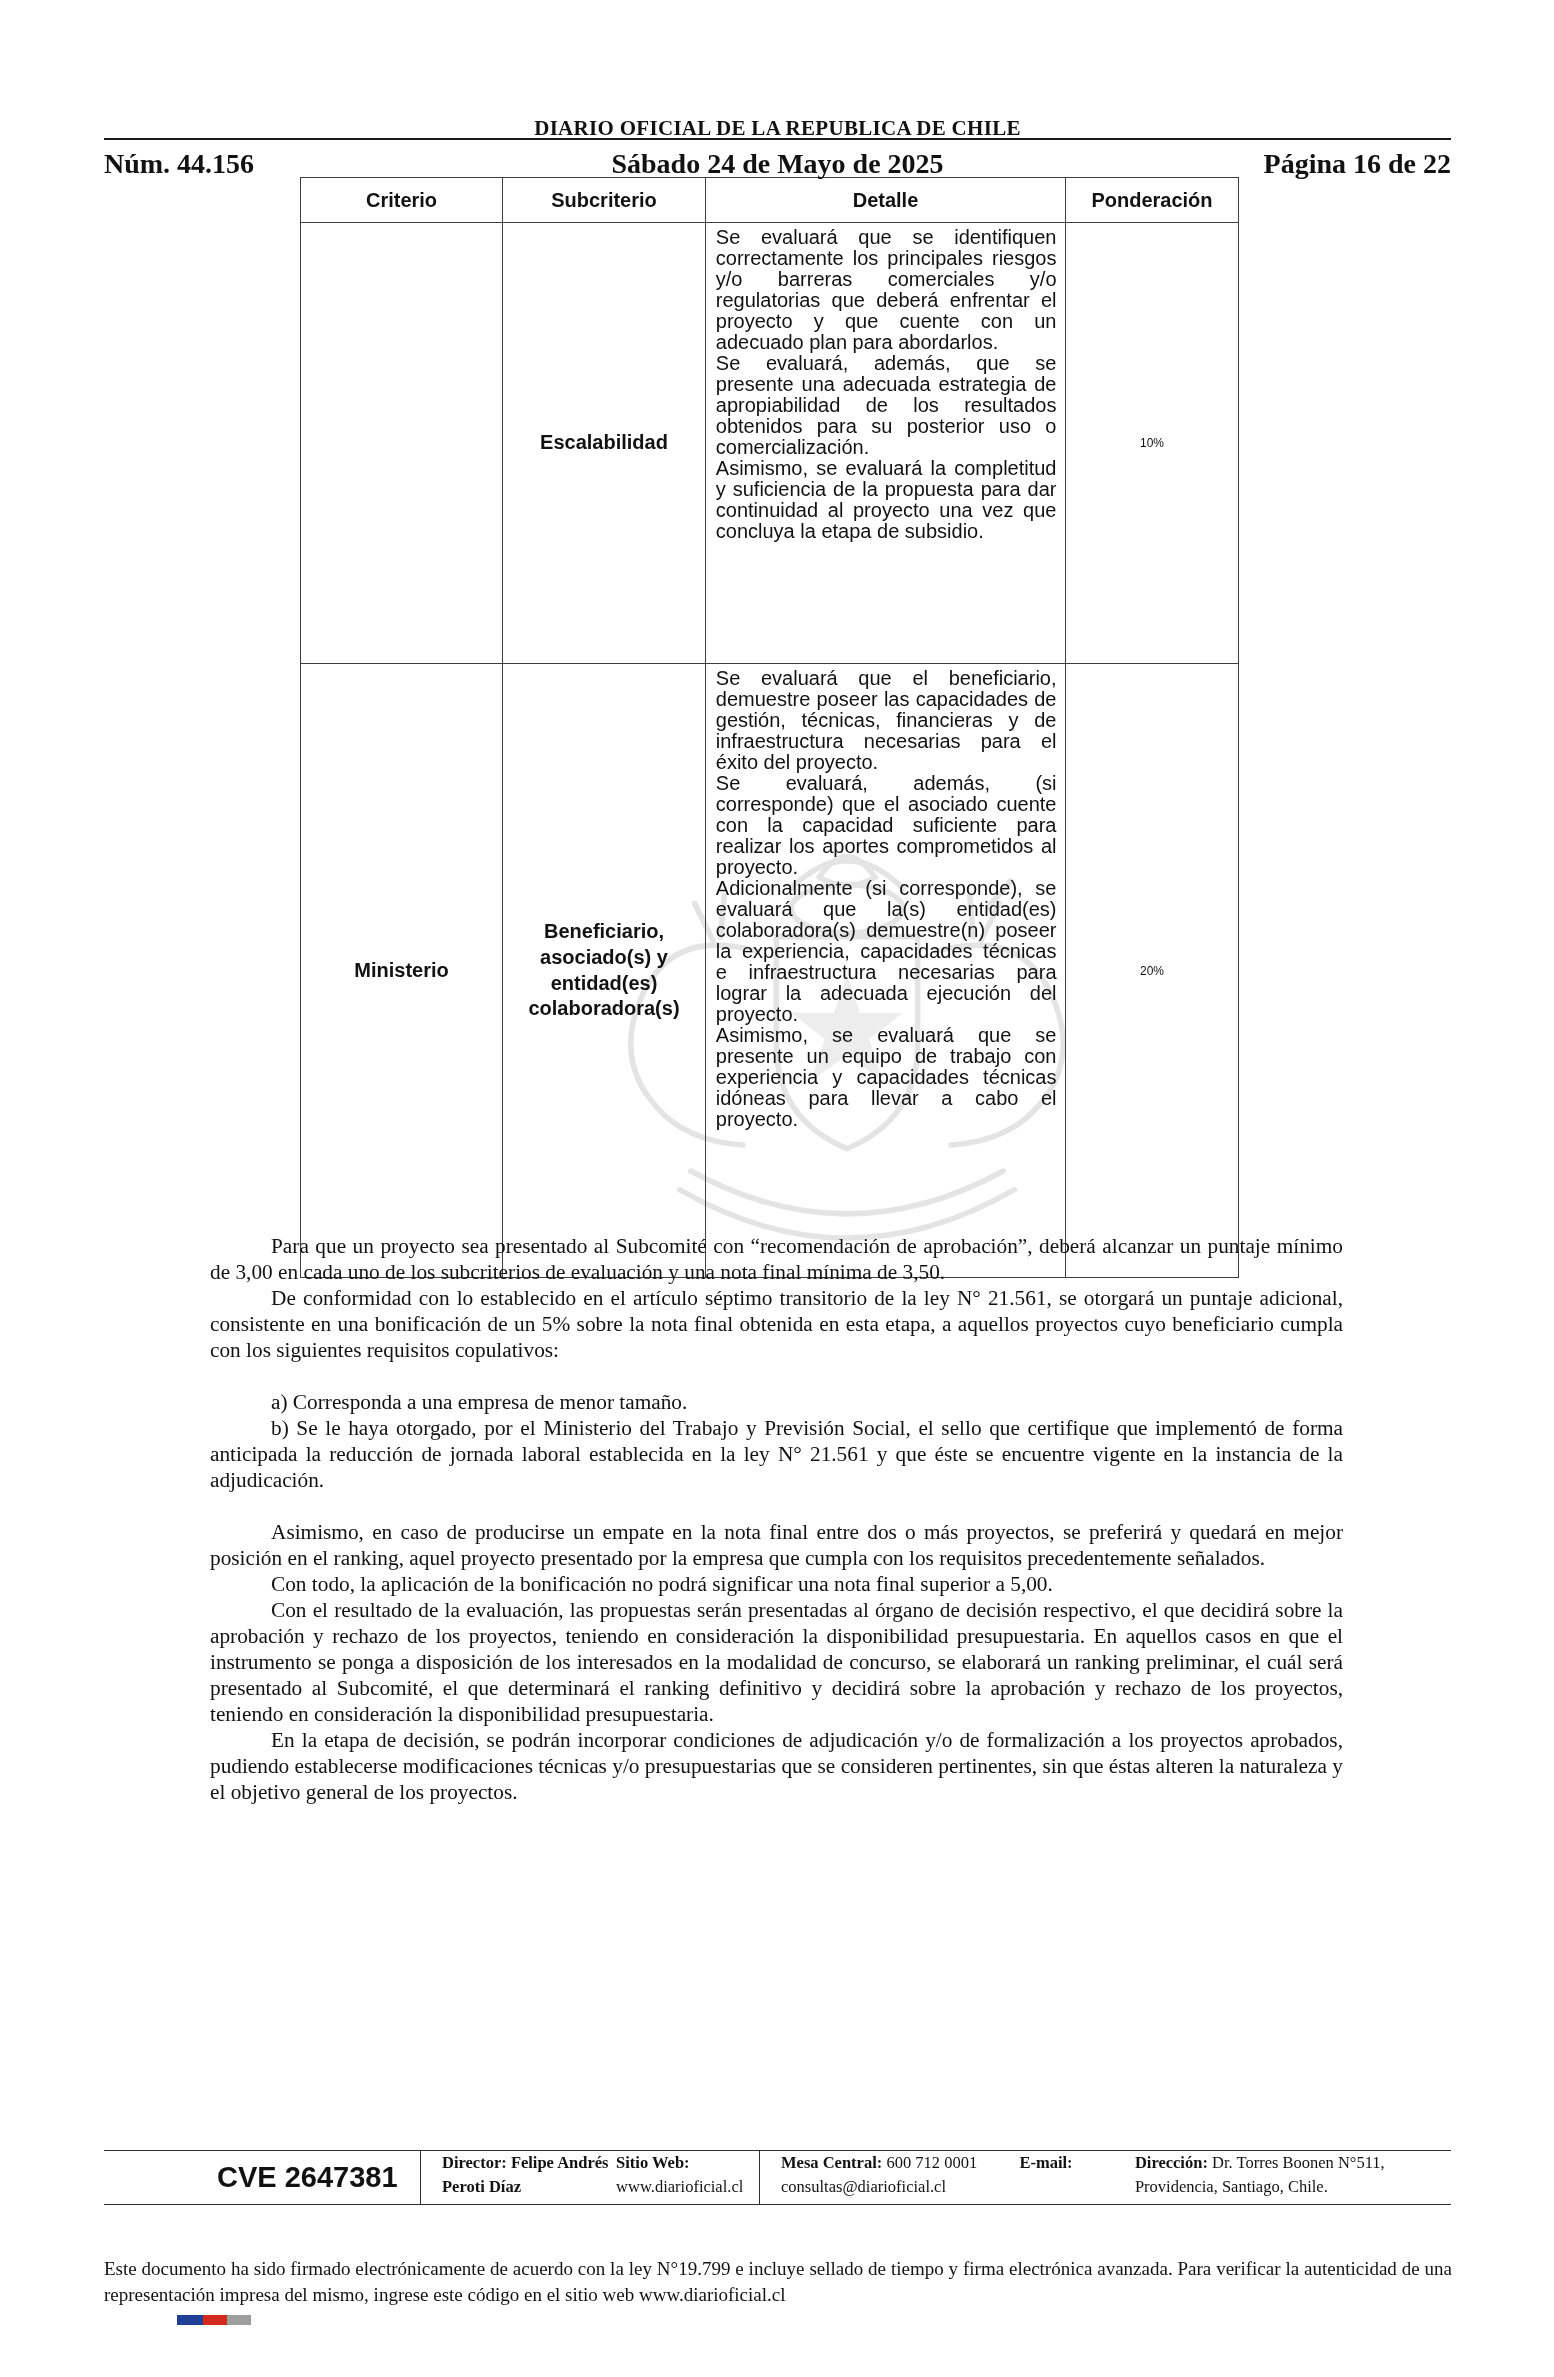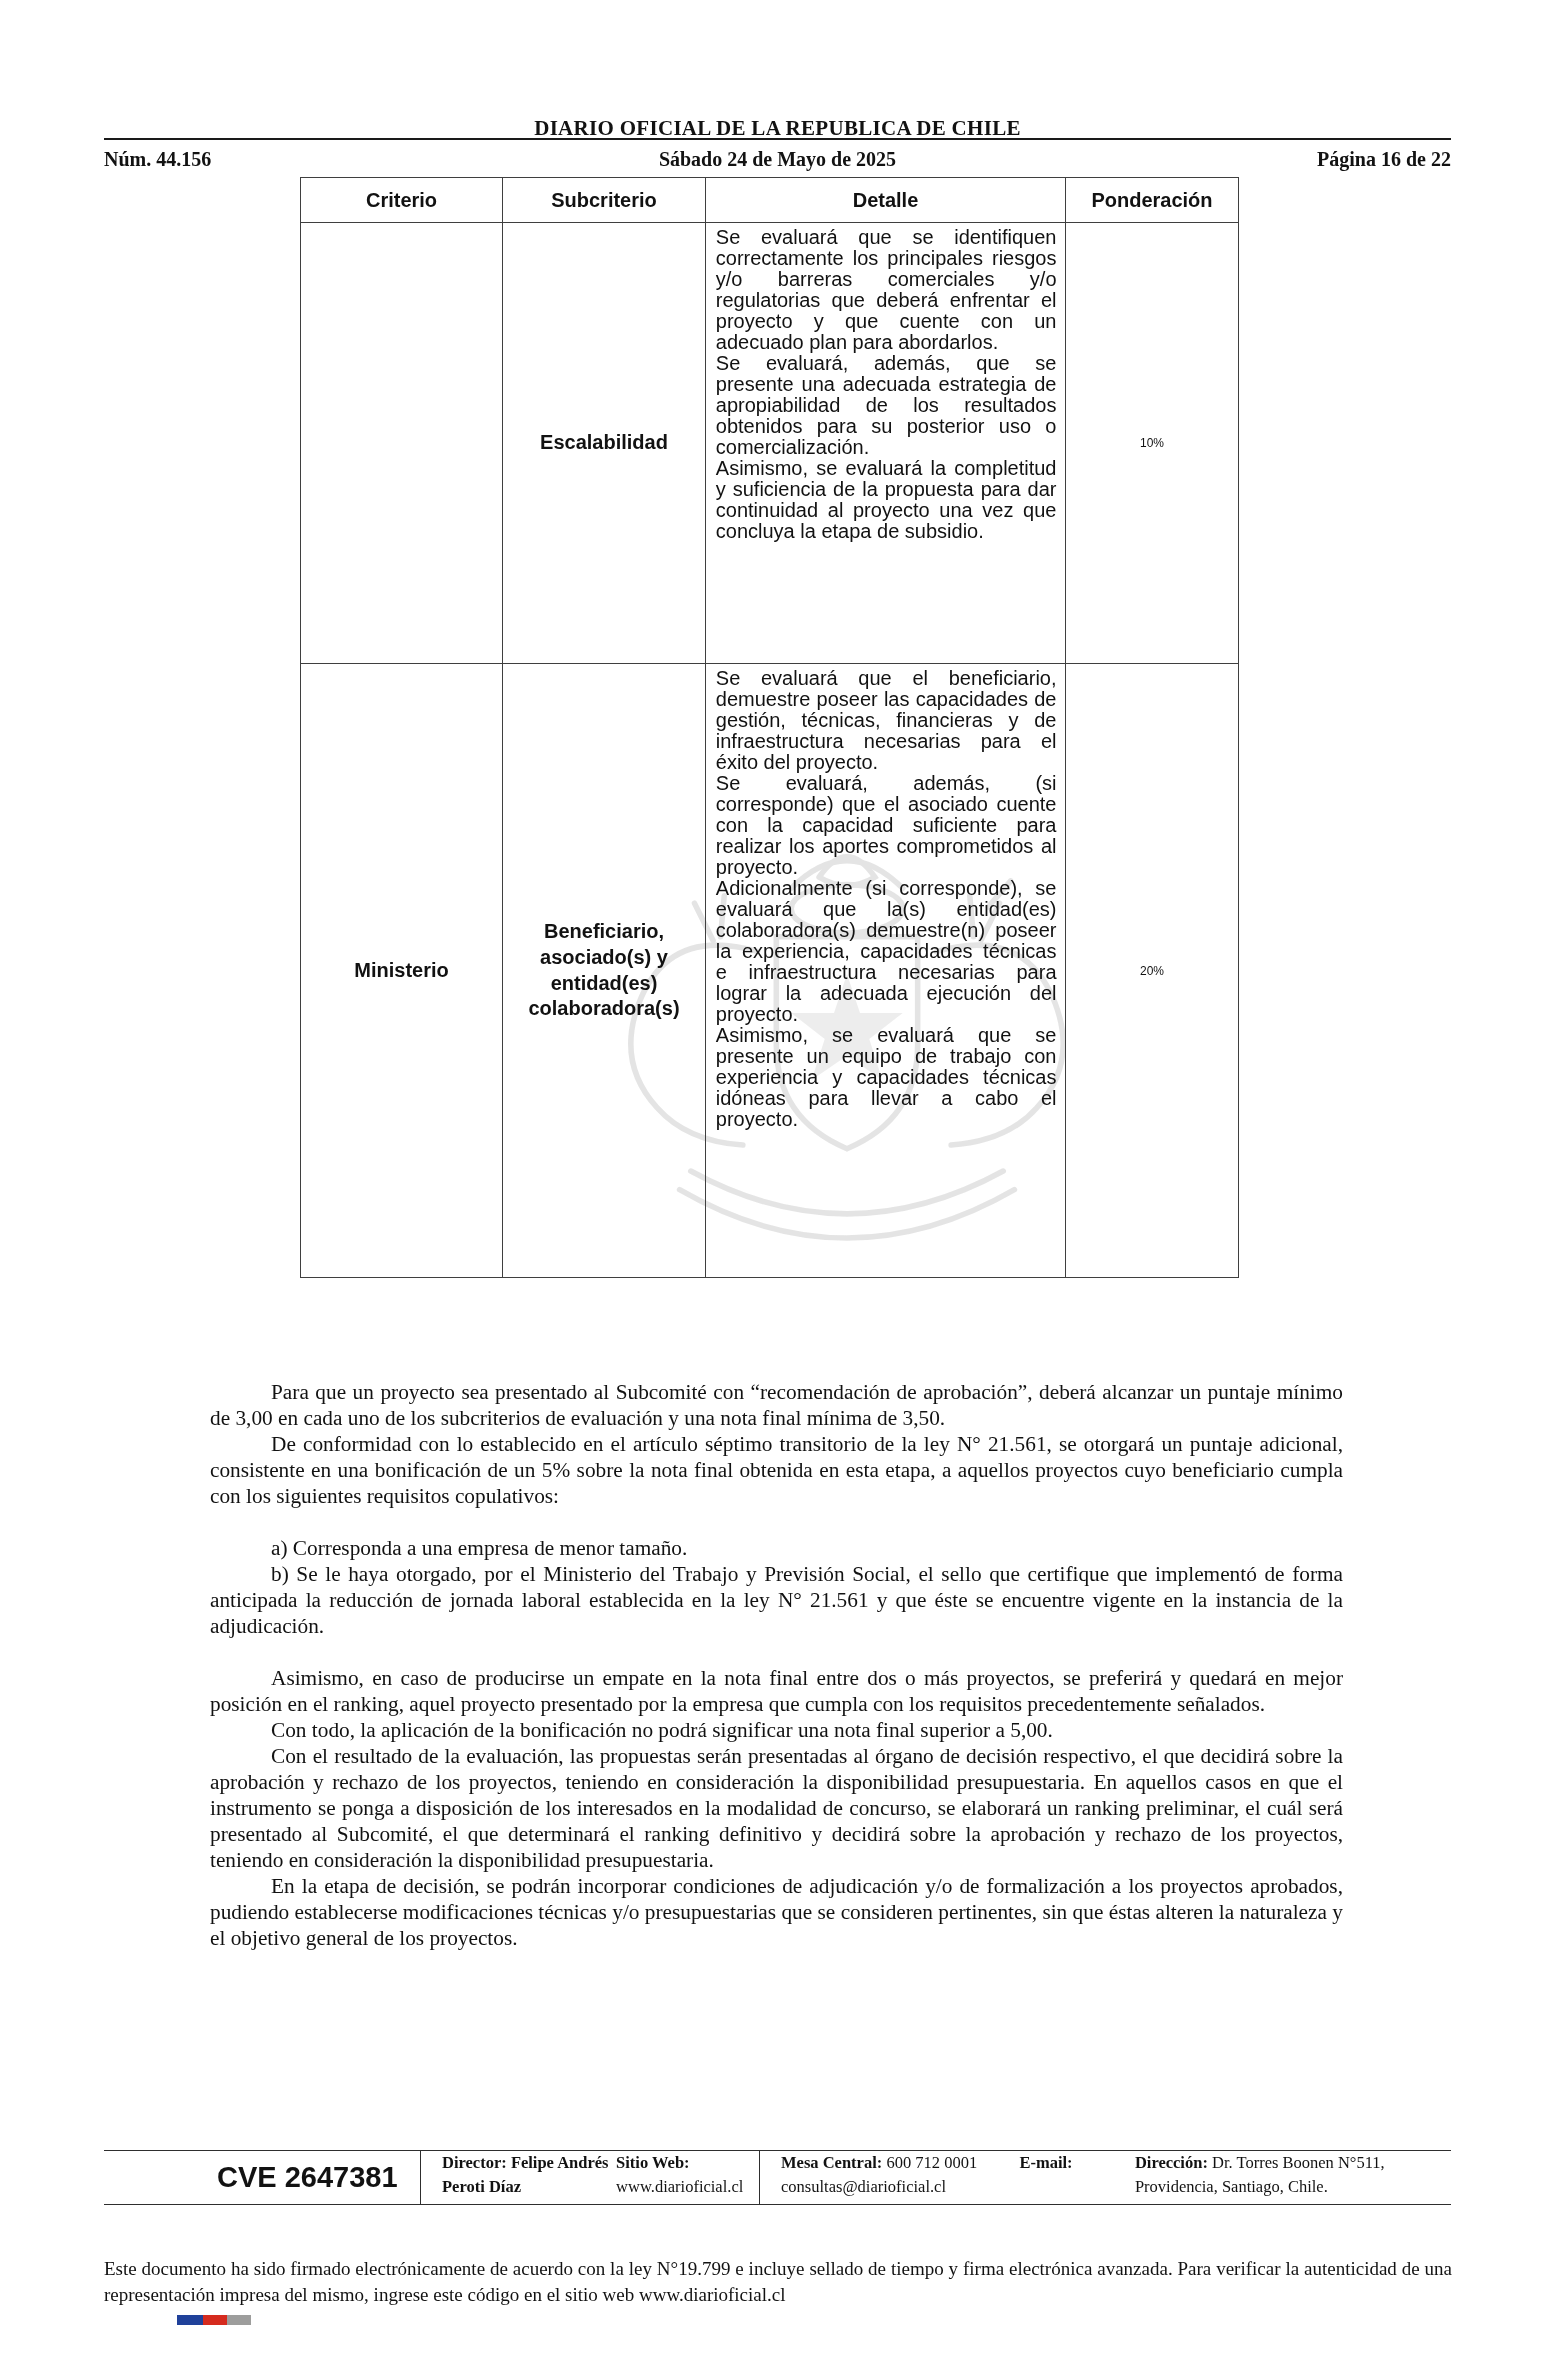--- a/index.html
+++ b/index.html
@@ -6,21 +6,21 @@
   html,body { background:#e8e8e8; }
   body { font-family:"Liberation Serif", serif; color:#121212; }
   .page {
     position:relative; width:1554px; height:2377px;
     background:#ffffff; overflow:hidden; margin:0 auto;
   }
 
   
   .header { position:absolute; top:68px; left:104px; width:1347px; z-index:2;margin-top:48px; }
   .header-title { text-align:center; font-weight:bold; font-size:21px; letter-spacing:0.3px; }
-  .header-row { position:relative; margin-top:7.3px; font-weight:bold; font-size:20px; height:24.4px; }
+  .header-row { position:relative; margin-top:7.3px; font-weight:bold; font-size:28px; height:24.4px; }
   .header-issue { position:absolute; left:0; top:0; }
   .header-date { position:absolute; left:50%; transform:translateX(-50%); top:0; }
   .header-page { position:absolute; right:0; top:0; }
   .header-rule { position:absolute; top:138px; left:104px; width:1347px; height:1.8px; background:#1a1a1a; z-index:2; }
 
   
   .watermark { position:absolute; top:805px; left:475px; width:744px; height:561px; z-index:0; opacity:0.9; }
 
   
   .eval-table {
@@ -40,21 +40,21 @@
   td.c-detalle {
     font-size:20px; line-height:21px; text-align:justify; vertical-align:top;
     padding:3.7px 8.5px 3.7px 9.8px; white-space:pre-line;
   }
   td.c-ponderacion { font-size:12px; text-align:center; vertical-align:middle; }
   tr.row-escalabilidad { height:441px; }
   tr.row-capacidades { height:614px; }
 
   
   .body-text {
-    position:absolute; top:1379px; left:210px; width:1133px; z-index:1;
+    position:absolute; top:1233px; left:210px; width:1133px; z-index:1;
     font-size:21.3px; line-height:26px; text-align:justify;
   }
   .body-par { text-indent:61px; margin:0; }
   .gap-before { margin-top:26px; }
 
   
   .footer-box {
     position:absolute; top:2150px; left:104px; width:1347px; height:55px; z-index:1;
     border-top:1.8px solid #2e2e2e; border-bottom:1.8px solid #2e2e2e;
     display:flex; align-items:stretch;

